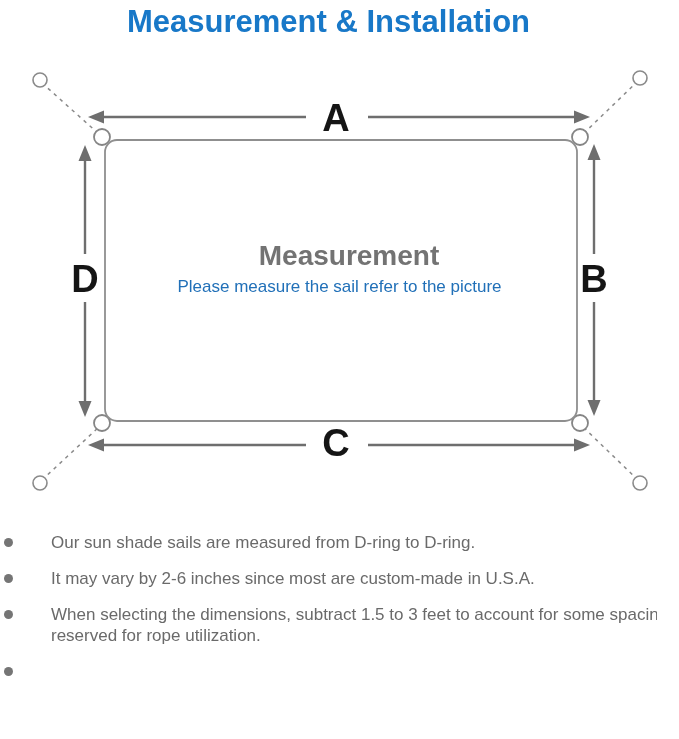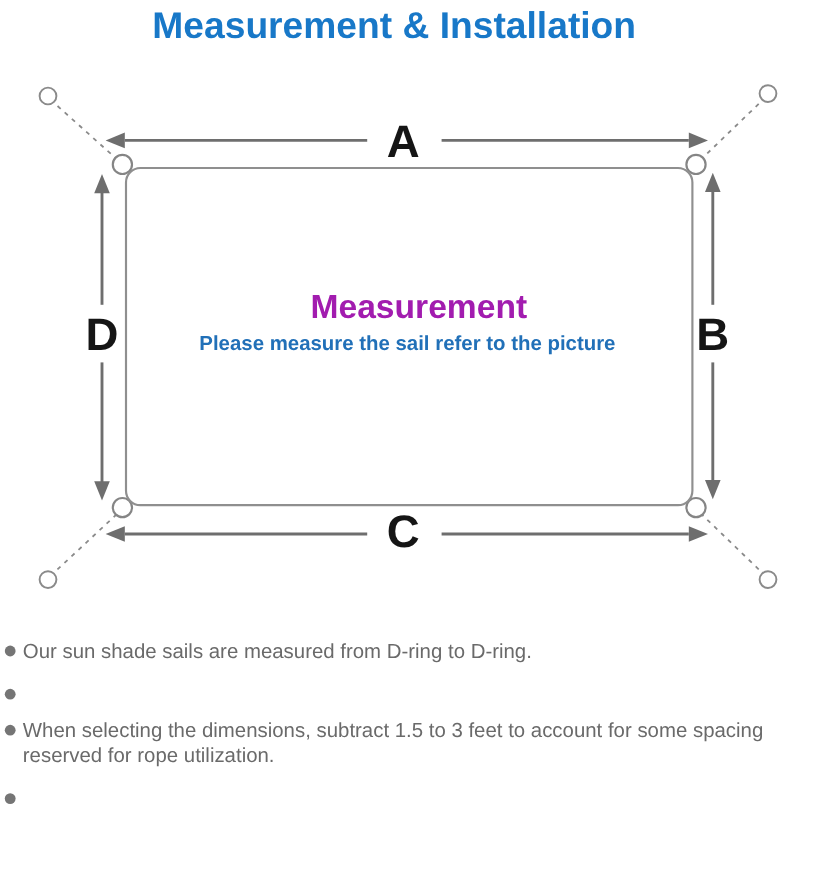--- a/index.html
+++ b/index.html
@@ -40,47 +40,48 @@
     position: absolute;
     top: 181px;
     left: 0;
     right: 0;
     text-align: center;
     pointer-events: none;
   }
   .ct-heading {
     font-size: 28px;
     font-weight: 700;
-    color: #a21caf;
+    color: #737373;
     line-height: 1.1;
     margin-left: 19px;
   }
   .ct-sub {
     margin-top: 5px;
     font-size: 17px;
-    font-weight: 700;
+    font-weight: 400;
     color: #2170b8;
   }
   .notes {
     position: absolute;
     top: 520px;
     left: 0;
     width: 679px;
     margin: 0;
     padding: 12px 10px 0 4px;
     list-style: none;
     box-sizing: border-box;
   }
   .notes li {
     display: flex;
     align-items: flex-start;
     margin: 0 0 15px 0;
     color: #6a6a6a;
     font-size: 17px;
     line-height: 21px;
+    gap: 32px;
   }
   .dot {
     flex: 0 0 auto;
     width: 9px;
     height: 9px;
     margin: 6px 6px 0 0;
     border-radius: 50%;
     background: #757575;
   }
   .note-text {
@@ -165,20 +166,21 @@
     </div>
   </div>
 
   <ul class="notes">
     <li>
       <span class="dot"></span>
       <span class="note-text">Our sun shade sails are measured from D-ring to D-ring.</span>
     </li>
     <li>
       <span class="dot"></span>
+      <span class="note-text">It may vary by 2-6 inches since most are custom-made in U.S.A.</span>
     </li>
     <li>
       <span class="dot"></span>
       <span class="note-text">When selecting the dimensions, subtract 1.5 to 3 feet to account for some spacing
 reserved for rope utilization.</span>
     </li>
     <li>
       <span class="dot"></span>
     </li>
   </ul>

